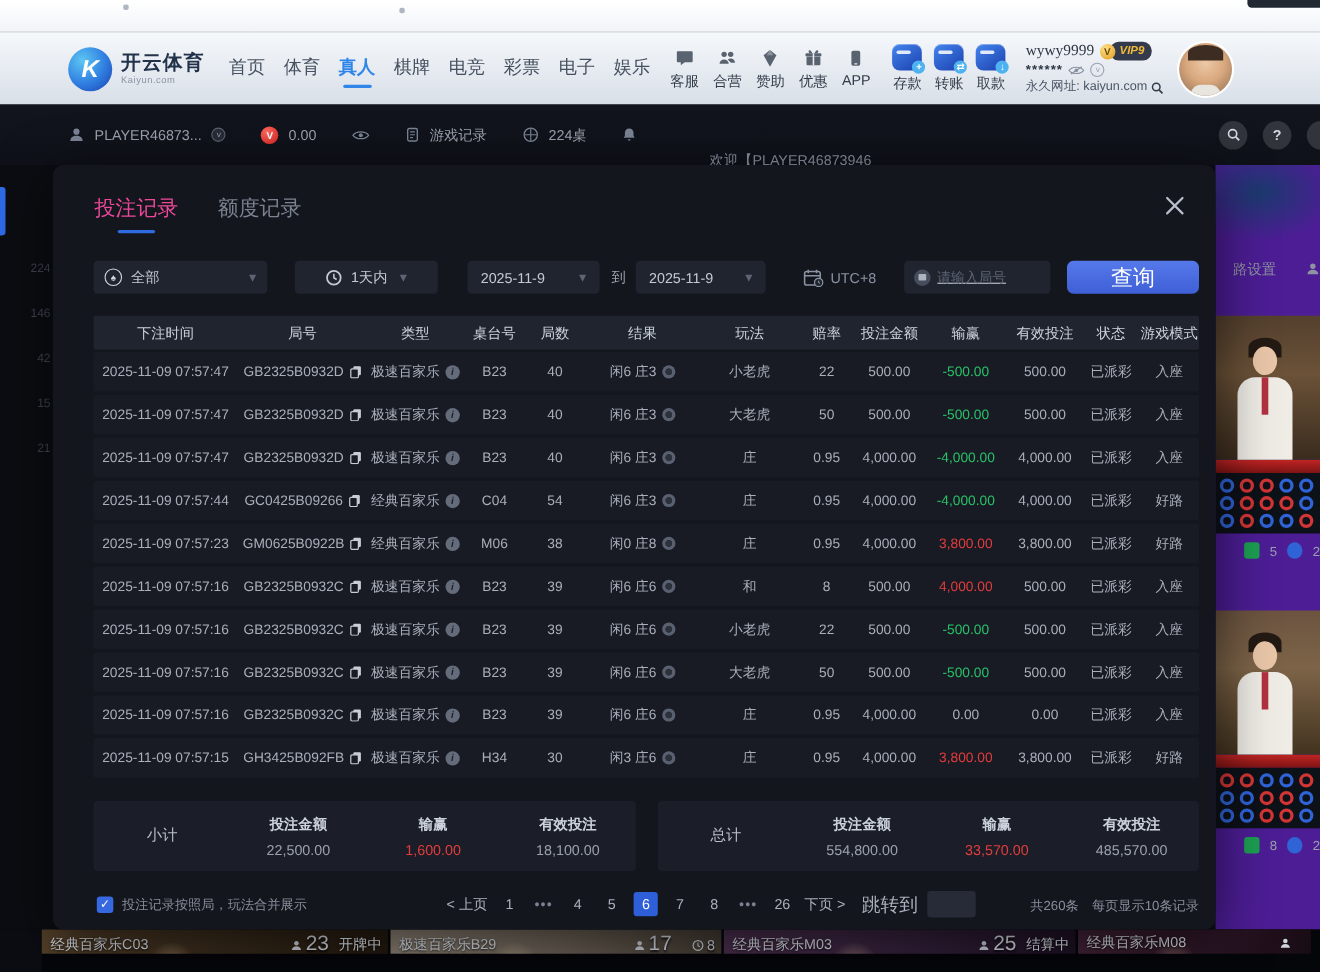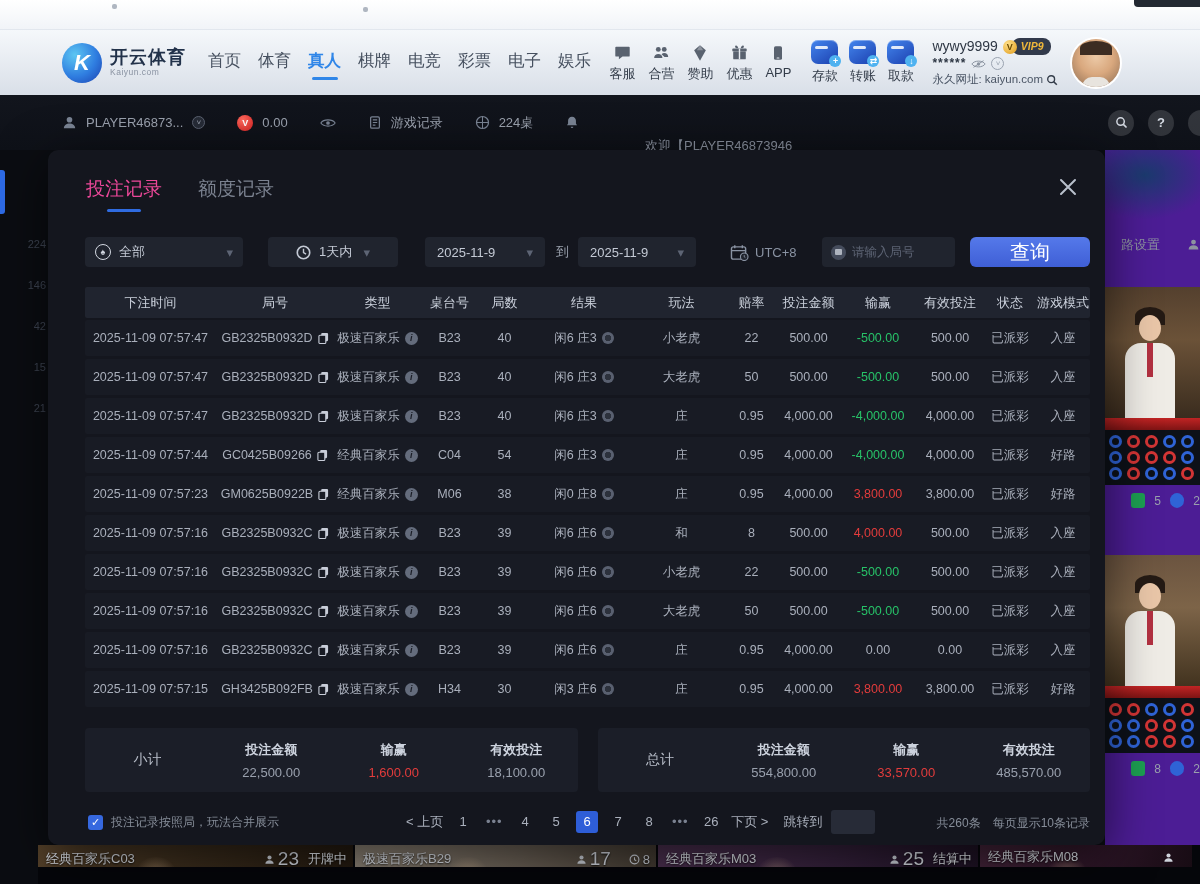--- a/index.html
+++ b/index.html
@@ -36,21 +36,21 @@
   .hact .ic { color:#59626f; height:20px; display:flex; align-items:flex-end; }
   .hact .lb { font-size:13px; color:#333c49; white-space:nowrap; }
   .card-ic { width:27px; height:24px; border-radius:7px; position:relative;
     background:linear-gradient(145deg,#4486ee,#1b3fae); box-shadow:inset 0 1px 0 rgba(255,255,255,.35); }
   .card-ic::before { content:""; position:absolute; left:4px; top:6px; width:13px; height:3px;
     border-radius:2px; background:rgba(255,255,255,.85); }
   .card-ic .bdg { position:absolute; right:-3px; bottom:-3px; width:12px; height:12px; border-radius:50%;
     background:#4fb2f0; color:#fff; font-size:9px; line-height:12px; text-align:center; font-weight:bold; }
   .user-block { margin-left:18px; line-height:15px; }
   .user-row1 { display:flex; align-items:center; gap:5px; }
-  .user-name { font-size:14px; color:#2e3744; }
+  .user-name { font-size:14px; color:#2e3744;font-family:Liberation Serif, serif; }
   .vip-badge { display:flex; align-items:center; }
   .vip-v { width:14px; height:14px; border-radius:50%;
     background:radial-gradient(circle at 35% 30%,#ffe08a,#e09a18); color:#6b4a00;
     font-size:9px; font-weight:bold; text-align:center; line-height:14px; margin-right:-5px; z-index:1; }
   .vip-pill { background:#323a4b; color:#f0b83a; font-size:10.5px; font-weight:bold; font-style:italic;
     border-radius:8px; padding:1px 7px 1px 9px; }
   .user-row2 { display:flex; align-items:center; gap:5px; margin-top:1px; }
   .masked { font-size:12px; font-weight:bold; color:#2e3744; letter-spacing:1px; }
   .mini-ic { color:#8a93a0; }
   .chev-circle { width:13px; height:13px; border-radius:50%; border:1.2px solid #9aa3b0; color:#9aa3b0;
@@ -140,21 +140,21 @@
   .fctrl { position:absolute; height:30px; background:#20242e; border-radius:4px;
     display:flex; align-items:center; font-size:13px; color:#c4cad5; cursor:pointer; }
   .fsel1 { left:37px; width:158px; padding:0 10px; }
   .fsel2 { left:220px; width:130px; padding:0 28px; }
   .fdate1 { left:377px; width:120px; padding:0 12px; }
   .fto { position:absolute; left:508px; top:0; height:30px; display:flex; align-items:center;
     font-size:13px; color:#9aa1ad; }
   .fdate2 { left:530px; width:118px; padding:0 12px; }
   .ftz { position:absolute; left:682px; top:0; height:30px; display:flex; align-items:center; gap:6px;
     font-size:13px; color:#8a93a3; }
-  .finput { left:774px; width:133px; padding:0 9px; gap:6px; }
+  .finput { left:774px; width:133px; padding:0 9px; gap:6px;text-decoration:underline; }
   .finput input { background:transparent; border:none; outline:none; color:#c4cad5; font-size:12.5px; width:90px; }
   .finput input::placeholder { color:#5d6474; }
   .fbtn { position:absolute; left:922px; top:0; width:120px; height:30px; border-radius:6px;
     background:linear-gradient(#5579ea,#3f5fd6); color:#fff; font-size:20px; border:none; cursor:pointer; }
   .fgrow { flex:1; }
   .chev { color:#5d6474; margin-left:6px; }
   .suit-circle { width:16px; height:16px; border-radius:50%; border:1.5px solid #d2d7e0; color:#d2d7e0;
     font-size:9px; line-height:14px; text-align:center; margin-right:8px; flex-shrink:0; }
   .fic { color:#c4cad5; margin-right:8px; }
   .inp-circle { width:15px; height:15px; border-radius:50%; background:#454c5c; position:relative; flex-shrink:0; }
@@ -189,21 +189,21 @@
   .fchk { position:absolute; left:40px; top:4px; display:flex; align-items:center; gap:8px; }
   .chk { width:15px; height:15px; border-radius:3px; background:#3668df; color:#fff; font-size:11px;
     line-height:15px; text-align:center; cursor:pointer; }
   .chk-lb { font-size:12px; color:#868d99; }
   .fpag { position:absolute; left:358px; top:0; display:flex; align-items:center; gap:9px; }
   .pg { min-width:22px; height:22px; line-height:22px; text-align:center; font-size:13px; color:#aab0bc;
     border-radius:3px; cursor:pointer; padding:0 2px; }
   .pg.m-active { background:#2e5ed8; color:#fff; }
   .pg.m-dots { color:#7a8190; letter-spacing:1px; cursor:default; }
   .pg-nav { font-size:13px; color:#aab0bc; cursor:pointer; white-space:nowrap; line-height:22px; }
-  .jump-lb { font-size:13px; color:#aab0bc; margin-left:6px; white-space:nowrap; }
+  .jump-lb { font-size:17px; color:#aab0bc; margin-left:6px; white-space:nowrap; }
   .jump-box { width:44px; height:24px; background:#272b37; border:none; border-radius:3px; outline:none;
     color:#c4cad5; text-align:center; font-size:13px; }
   .finfo { position:absolute; right:15px; top:5px; font-size:12px; color:#868d99; display:flex; gap:12px; white-space:nowrap; }
 </style>
 </head>
 <body>
 
 <div class="top-strip">
   <span class="top-mark" style="left:112px; top:4px;"></span>
   <span class="top-mark" style="left:363px; top:7px;"></span>

